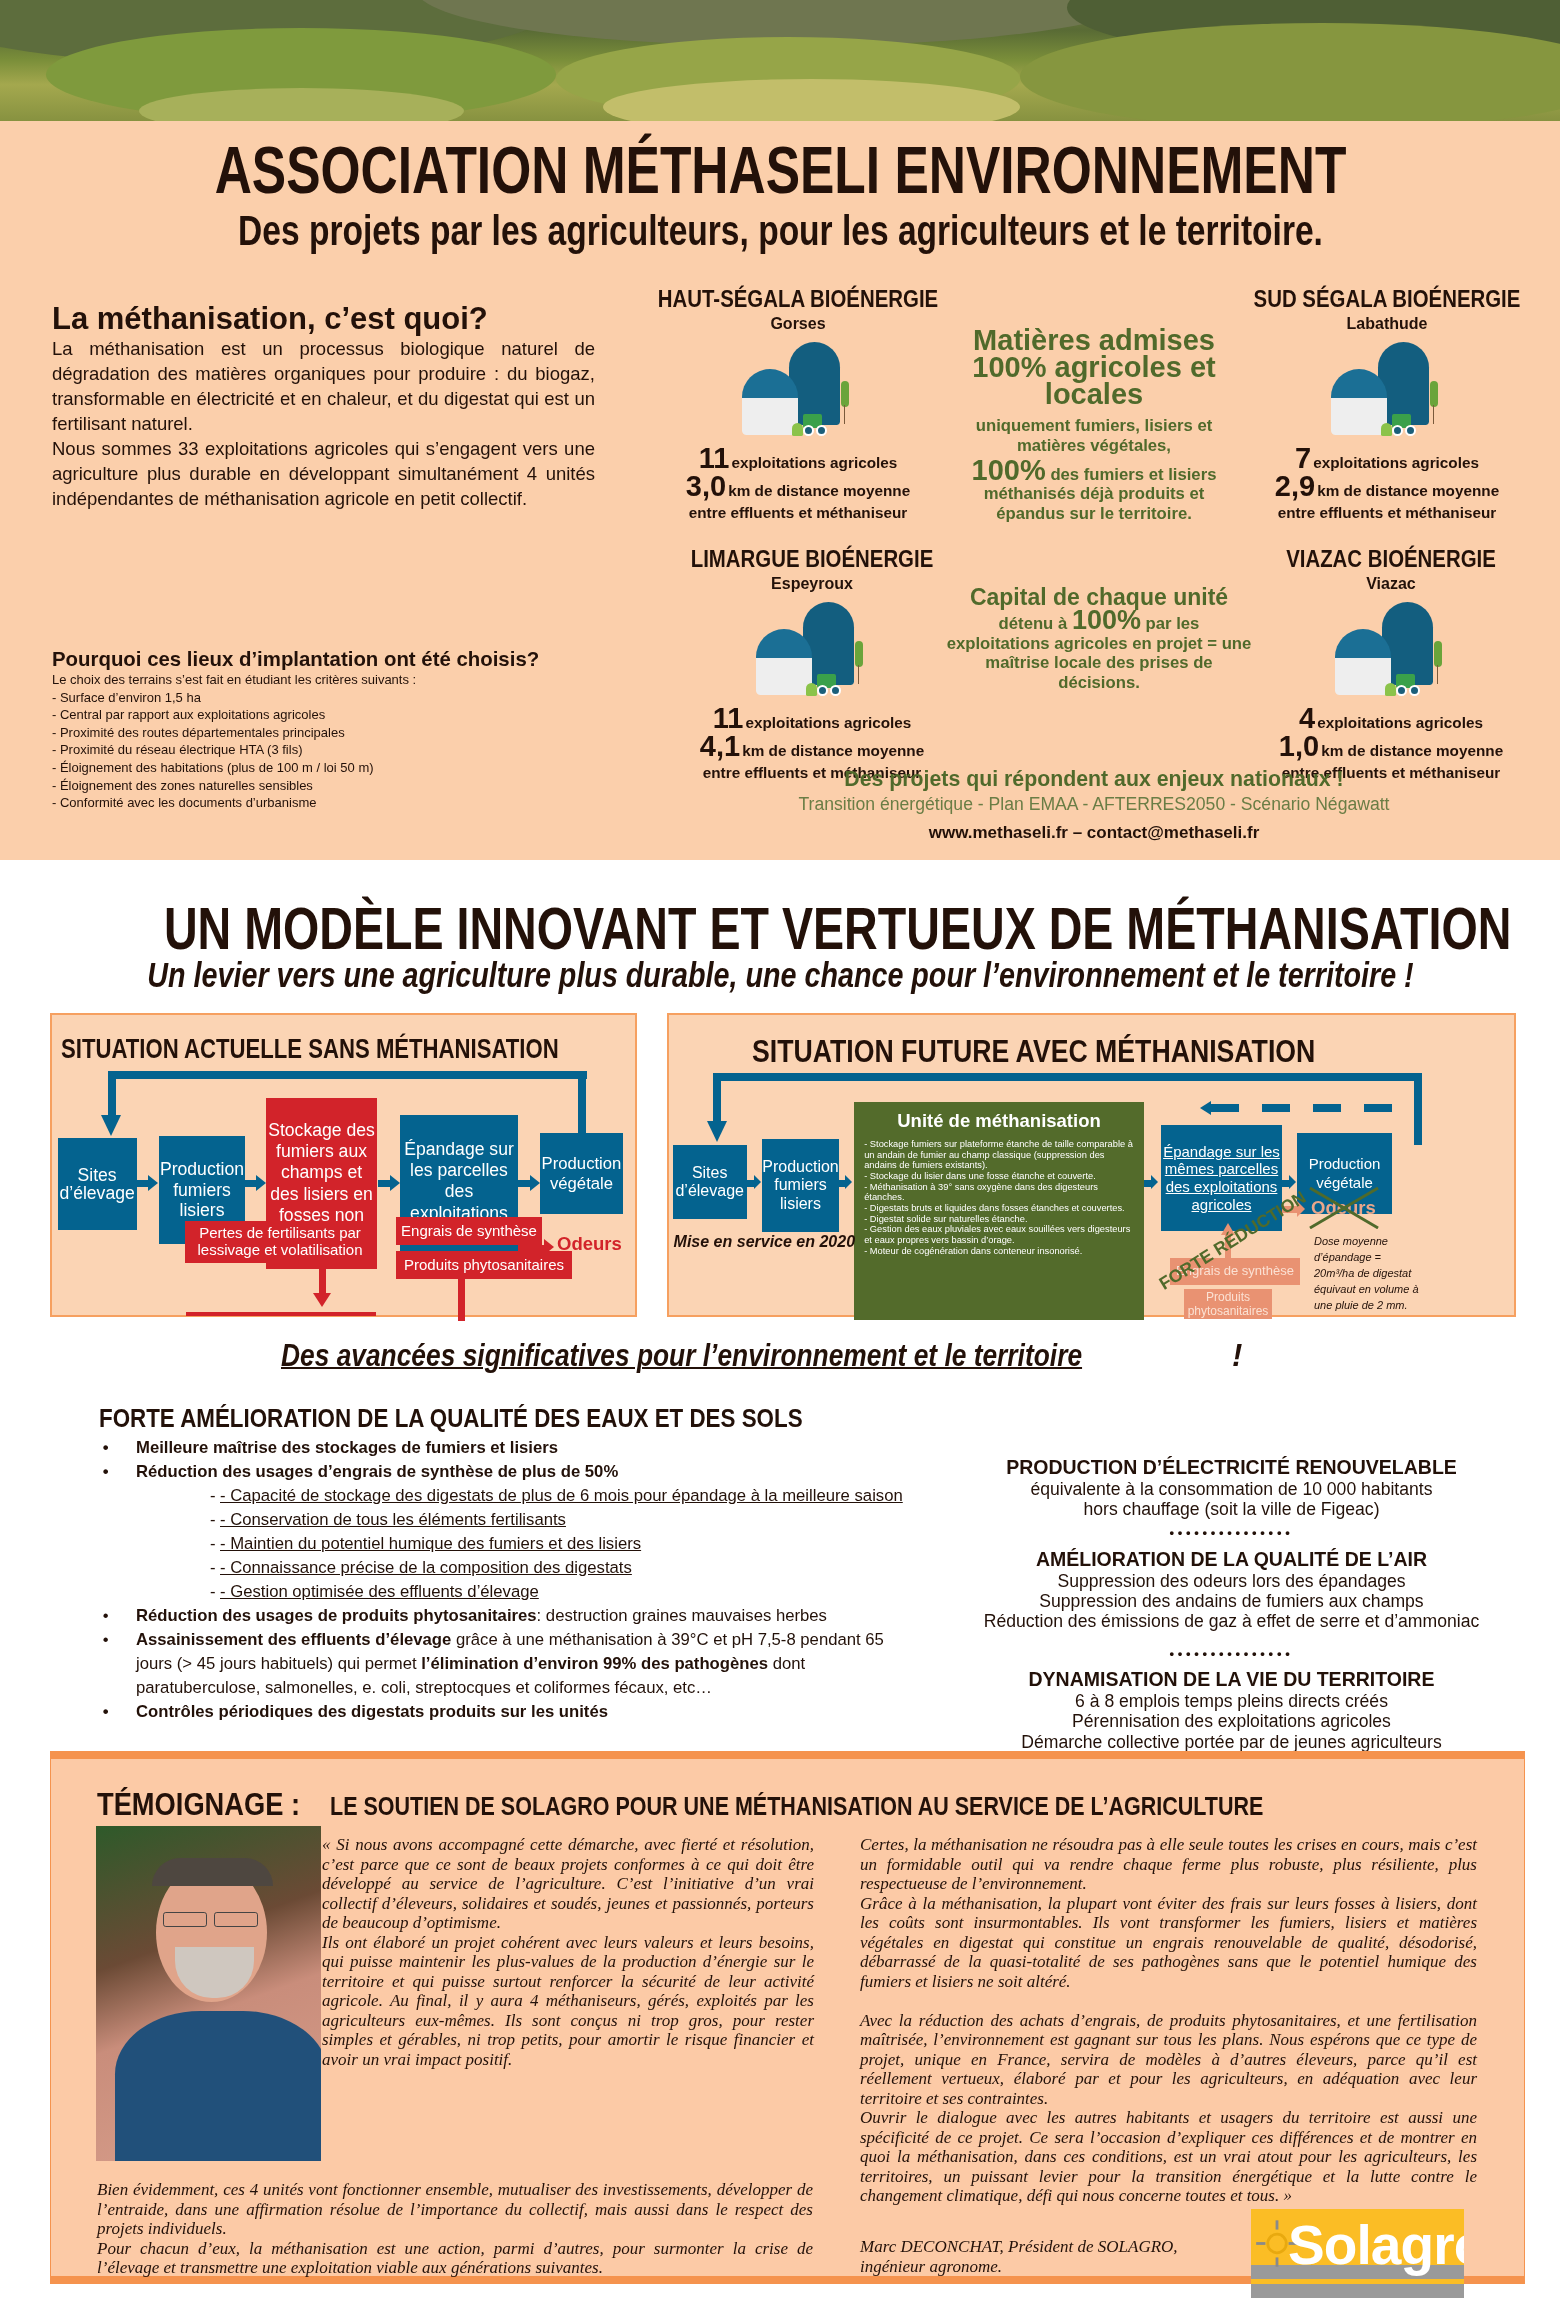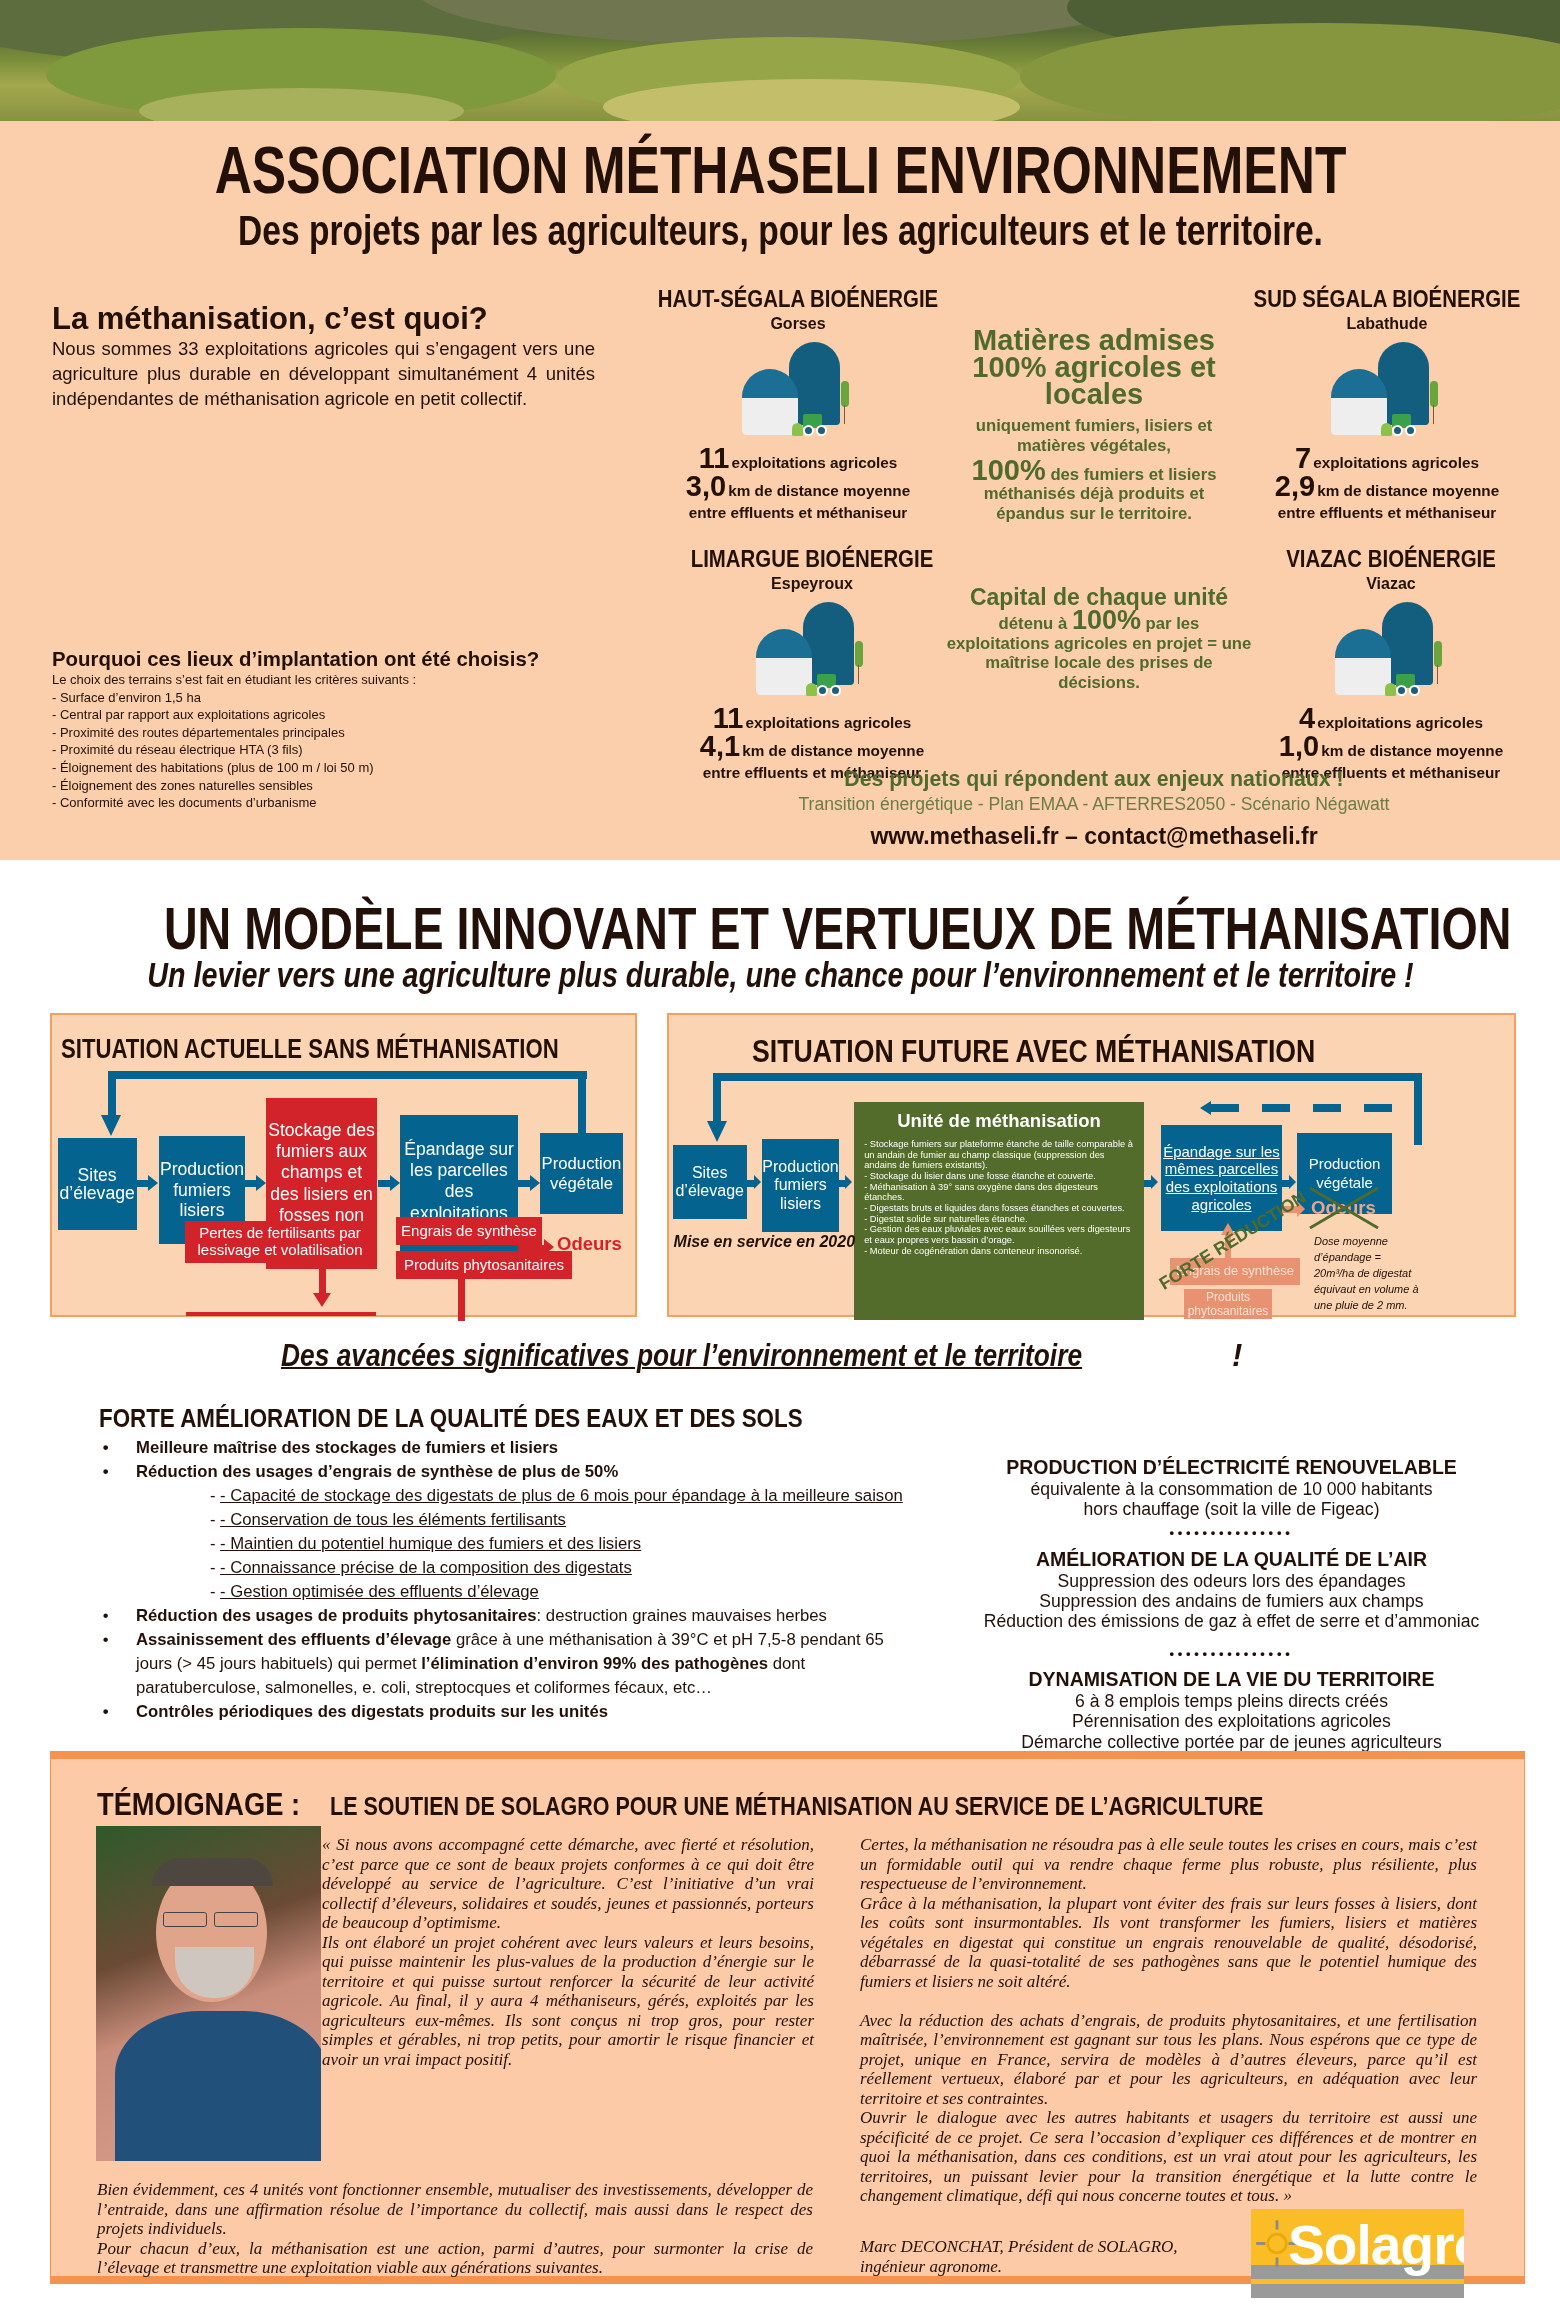--- a/index.html
+++ b/index.html
@@ -101,20 +101,21 @@
   <div class="hill" style="left:139px;top:88px;width:325px;height:46px;background:#a7b05a;"></div>
 </div>
 
 <div id="top-section" class="abs"></div>
 
 <div class="abs title-main">ASSOCIATION MÉTHASELI ENVIRONNEMENT</div>
 <div class="abs title-sub">Des projets par les agriculteurs, pour les agriculteurs et le territoire.</div>
 
 <div class="abs" style="left:52px;top:301px;width:543px;">
   <div class="h2">La méthanisation, c’est quoi?</div>
+  <div class="body-txt">La méthanisation est un processus biologique naturel de dégradation des matières organiques pour produire : du biogaz, transformable en électricité et en chaleur, et du digestat qui est un fertilisant naturel.</div>
   <div class="body-txt">Nous sommes 33 exploitations agricoles qui s’engagent vers une agriculture plus durable en développant simultanément 4 unités indépendantes de méthanisation agricole en petit collectif.</div>
 </div>
 
 <div class="abs" style="left:52px;top:647px;width:556px;">
   <div style="font-weight:700;font-size:20.4px;line-height:24px;">Pourquoi ces lieux d’implantation ont été choisis?</div>
   <div class="small-txt">Le choix des terrains s’est fait en étudiant les critères suivants :</div>
   <div class="small-txt">-  Surface d’environ 1,5 ha</div>
   <div class="small-txt">-  Central par rapport aux exploitations agricoles</div>
   <div class="small-txt">-  Proximité des routes départementales principales</div>
   <div class="small-txt">-  Proximité du réseau électrique HTA (3 fils)</div>
@@ -207,21 +208,21 @@
 
 <div class="abs green" style="left:946px;top:584px;width:306px;">
   <div style="font-weight:700;font-size:23px;text-align:center;">Capital de chaque unité</div>
   <div class="green-txt"><span>détenu à</span> <span style="font-size:27px;">100%</span> <span>par les exploitations agricoles en projet = une maîtrise locale des prises de décisions.</span></div>
 </div>
 
 <div class="abs green" style="left:723px;top:767px;width:742px;text-align:center;">
   <div style="font-weight:700;font-size:21.3px;">Des projets qui répondent aux enjeux nationaux !</div>
   <div style="font-size:17.6px;color:#6a7d45;margin-top:1.9px;">Transition énergétique - Plan EMAA - AFTERRES2050 - Scénario Négawatt</div>
 </div>
-<a class="abs" style="left:723px;top:823px;width:742px;text-align:center;font-weight:700;font-size:23px;color:#231109;text-decoration:none;">www.methaseli.fr – contact@methaseli.fr</a>
+<a class="abs" style="left:723px;top:823px;width:742px;text-align:center;font-weight:700;font-size:17px;color:#231109;text-decoration:none;">www.methaseli.fr – contact@methaseli.fr</a>
 
 <div class="abs big-title">UN MODÈLE INNOVANT ET VERTUEUX DE MÉTHANISATION</div>
 <div class="abs big-sub">Un levier vers une agriculture plus durable, une chance pour l’environnement et le territoire !</div>
 
 <div class="abs panel" style="left:50px;top:1013px;width:587px;height:304px;">
   <div class="panel-title" style="left:9.3px;top:18.5px;font-size:27px;transform:scaleX(0.82);transform-origin:left;">SITUATION ACTUELLE SANS MÉTHANISATION</div>
 
   <div class="line hline-b" style="left:56px;top:56px;width:479px;height:8.3px;"></div>
   <div class="line hline-b" style="left:526px;top:56px;width:8.3px;height:65px;"></div>
   <div class="line hline-b" style="left:56px;top:56px;width:8.3px;height:46px;"></div>

